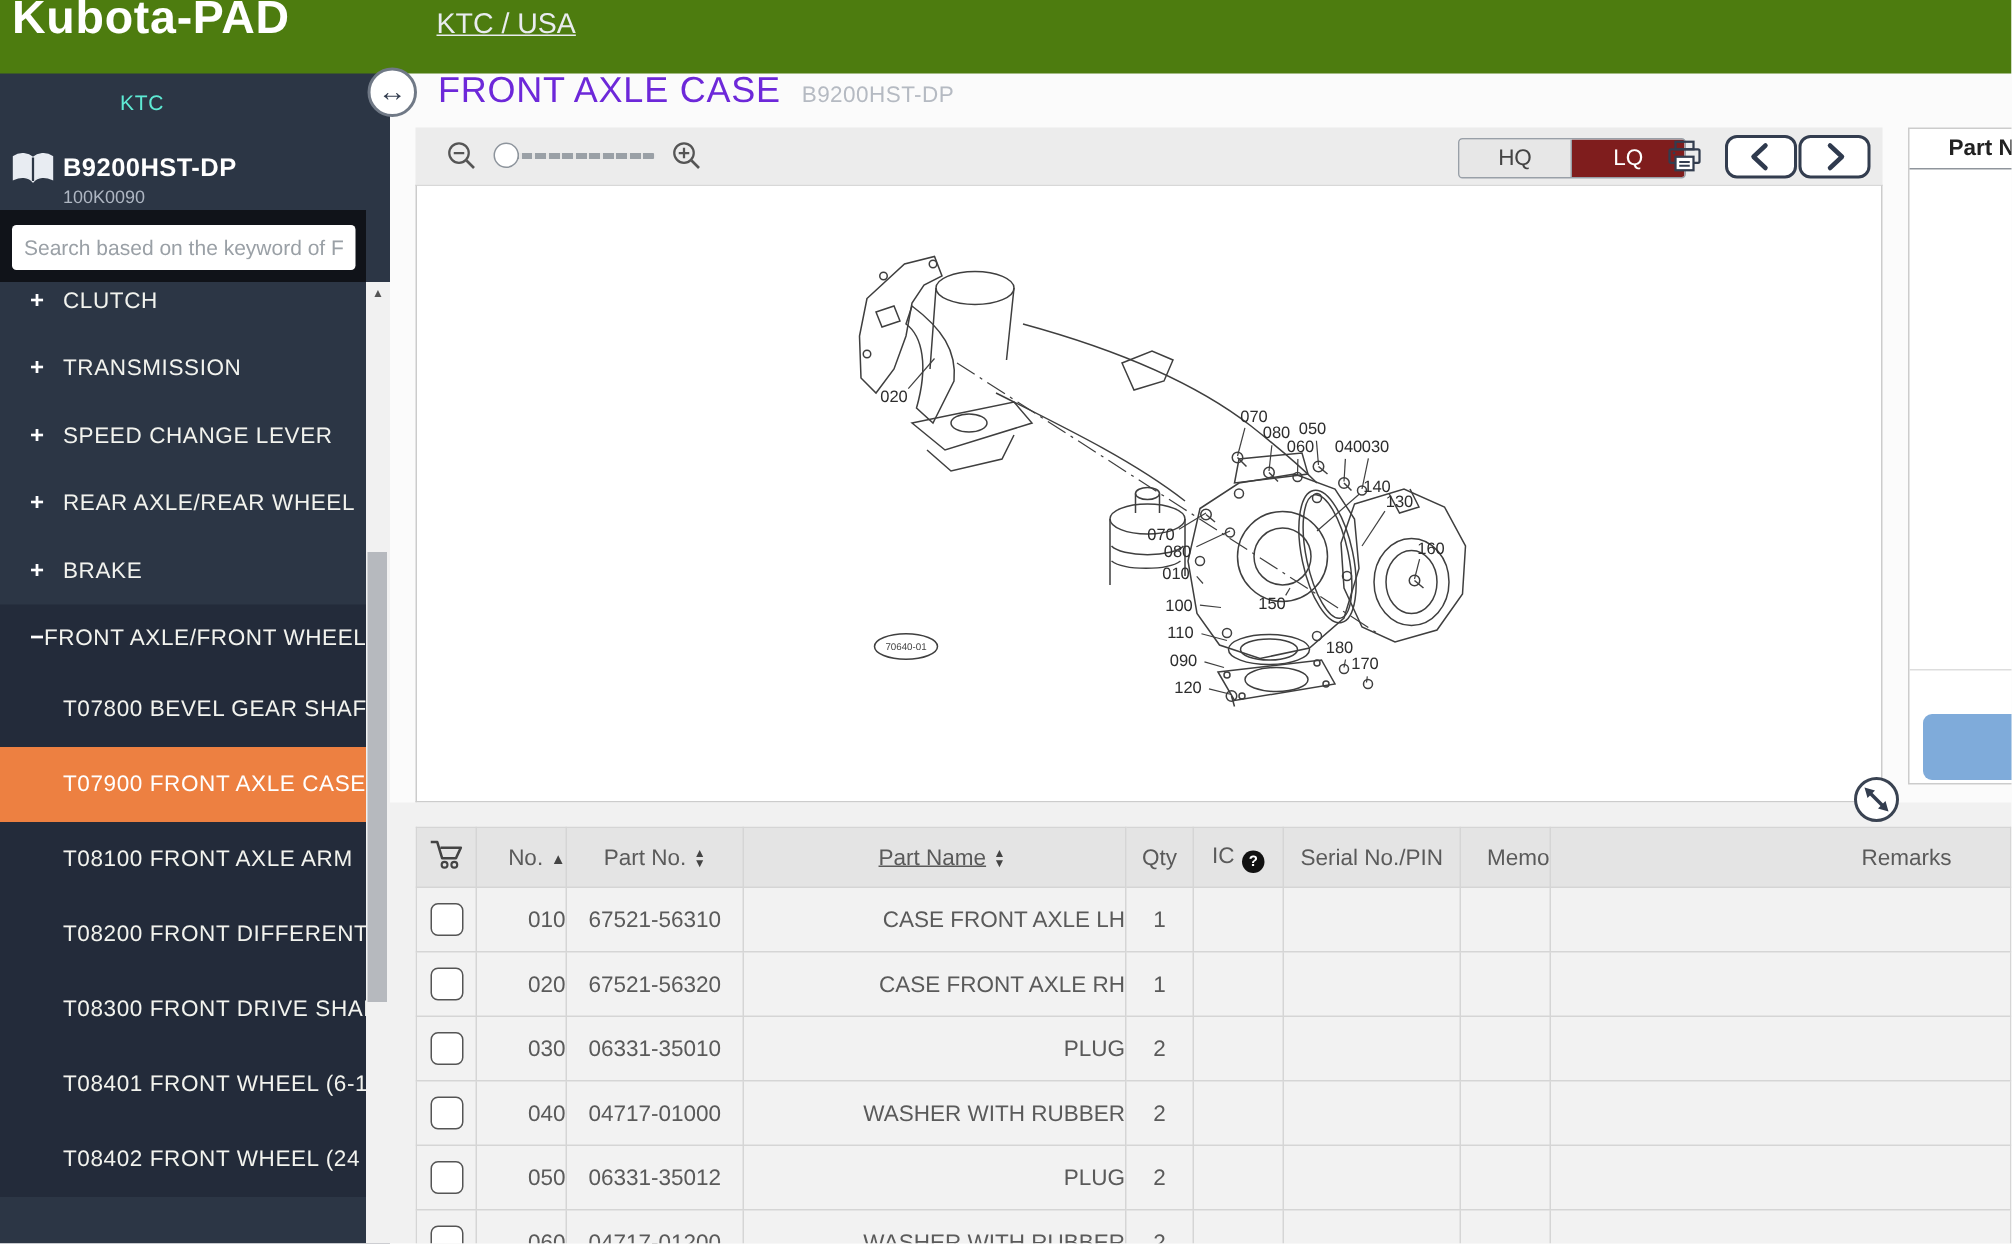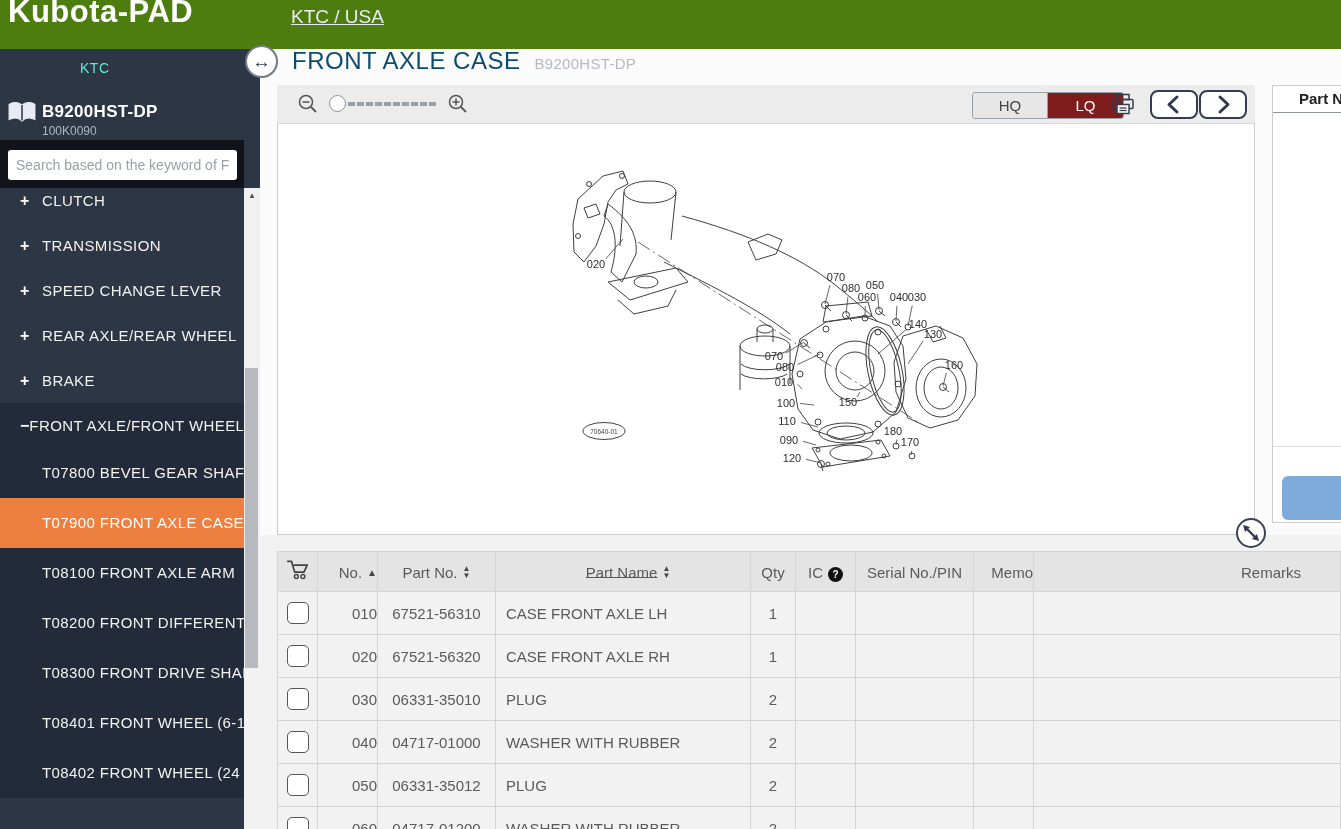--- a/index.html
+++ b/index.html
@@ -35,21 +35,21 @@
   .sb-scroll { position:absolute; left:244px; top:155px; width:16px; height:641px; background:#f1f1f1; z-index:5; }
   .sb-scroll-up { position:absolute; left:0; top:0; width:16px; height:16px; color:#555; font-size:8px;
                   text-align:center; line-height:16px; cursor:pointer; }
   .sb-thumb { position:absolute; left:1px; top:180px; width:13px; height:300px; background:#b6b9be; cursor:grab; }
 
   
   .collapse-btn { position:absolute; left:245px; top:45px; width:33px; height:33px; border-radius:50%;
                   background:#fff; border:2px solid #707986; z-index:7; text-align:center; line-height:29px;
                   font-size:19px; color:#333d4f; cursor:pointer; }
   .title-row { position:absolute; left:292px; top:47px; display:flex; align-items:baseline; gap:14px; }
-  .page-title { font-size:24px; color:#0c4a6e; letter-spacing:.5px; }
+  .page-title { font-size:24px; color:#6d28d9; letter-spacing:.5px; }
   .page-subtitle { font-size:15px; color:#b5bac2; letter-spacing:.3px; }
 
   
   .toolbar { position:absolute; left:277px; top:85px; width:978px; height:38px; background:#ececec; }
   .zoom-ico { position:absolute; top:8px; width:22px; height:22px; cursor:pointer; }
   .z-out { left:20px; } .z-in { left:170px; }
   .slider { position:absolute; left:53px; top:17px; width:107px; height:4px; border-radius:2px;
             background:repeating-linear-gradient(90deg,#9aa0a6 0 7px,#e6e6e6 7px 9px); cursor:pointer; }
   .slider-handle { position:absolute; left:-1px; top:-7px; width:17px; height:17px; border-radius:50%;
                    background:#fff; border:1px solid #8d949c; cursor:grab; }
@@ -80,21 +80,21 @@
             border-radius:6px; cursor:pointer; }
 
   
   .lower-bg { position:absolute; left:260px; top:535px; width:1081px; height:294px; background:#f1f1f1; }
   .table-wrap { position:absolute; left:277px; top:551px; width:1064px; height:278px; overflow:hidden; }
   table { border-collapse:collapse; table-layout:fixed; width:1064px; background:#f2f2f2; }
   th,td { border:1px solid #d5d5d5; font-weight:normal; }
   thead th { height:40px; background:#e4e4e4; color:#5a5a5a; font-size:15px; }
   tbody td { height:43px; color:#5a5a5a; font-size:15px; }
   .c-cart{width:40px;text-align:center;} .c-no{width:60px;text-align:right;}
-  .c-pn{width:118px;text-align:center;} .c-name{width:255px;text-align:left;padding-left:10px;}
+  .c-pn{width:118px;text-align:center;} .c-name{width:255px;text-align:right;padding-left:10px;}
   .c-qty{width:45px;text-align:center;} .c-ic{width:60px;text-align:center;}
   .c-serial{width:118px;text-align:center;} .c-memo{width:60px;text-align:right;}
   .c-remarks{text-align:right;padding-right:39px;}
   .cb { display:inline-block; width:22px; height:22px; background:#fff; border:1px solid #555;
         border-radius:5px; vertical-align:middle; cursor:pointer; }
   .sort1 { font-size:10px; color:#444; margin-left:5px; }
   .sort2 { display:inline-block; vertical-align:middle; margin-left:5px; }
   .sort2 i { display:block; font-style:normal; font-size:8px; line-height:7px; color:#444; }
   .help-ico { display:inline-block; width:15px; height:15px; border-radius:50%; background:#111; color:#fff;
               font-size:10px; font-weight:bold; line-height:15px; text-align:center; margin-left:5px;

